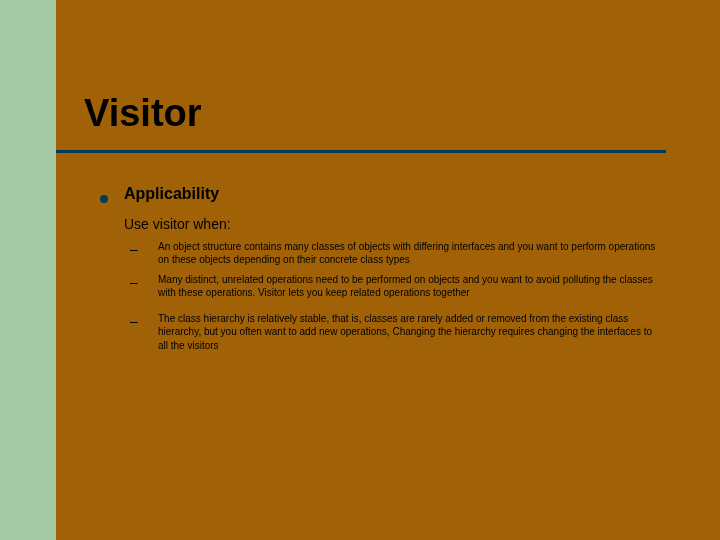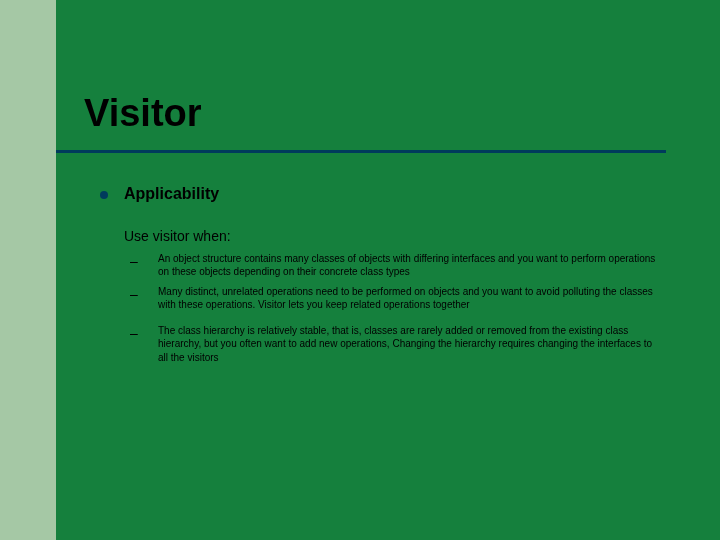--- a/index.html
+++ b/index.html
@@ -9,21 +9,21 @@
     height: 540px;
     background: #ffffff;
     font-family: Arial, Helvetica, sans-serif;
     color: #000;
     overflow: hidden;
   }
   .slide {
     position: relative;
     width: 720px;
     height: 540px;
-    background: #15803d;
+    background: #a16207;
   }
   .accent {
     position: absolute;
     left: 0;
     top: 0;
     width: 56px;
     height: 540px;
     background: #a5c8a5;
   }
   .title {
@@ -44,21 +44,21 @@
     background: #003b5c;
   }
   .content {
     position: absolute;
     left: 100px;
     top: 185px;
     width: 560px;
   }
   .row1 {
     display: flex;
-    align-items: flex-start;
+    align-items: flex-end;
   }
   .bullet-disc {
     width: 8px;
     height: 8px;
     border-radius: 50%;
     background: #003b5c;
     flex: 0 0 auto;
     margin-top: 6px;
     margin-right: 16px;
   }
@@ -67,21 +67,21 @@
     flex: 0 0 24px;
     display: flex;
     justify-content: flex-start;
   }
   .h2 {
     font-size: 16px;
     font-weight: bold;
   }
   .sub {
     margin-left: 24px;
-    margin-top: 24px;
+    margin-top: 12px;
     font-size: 14px;
     line-height: 1.35;
   }
   .items {
     margin-top: 6px;
   }
   .item {
     display: flex;
     align-items: flex-start;
     margin-top: 6px;

